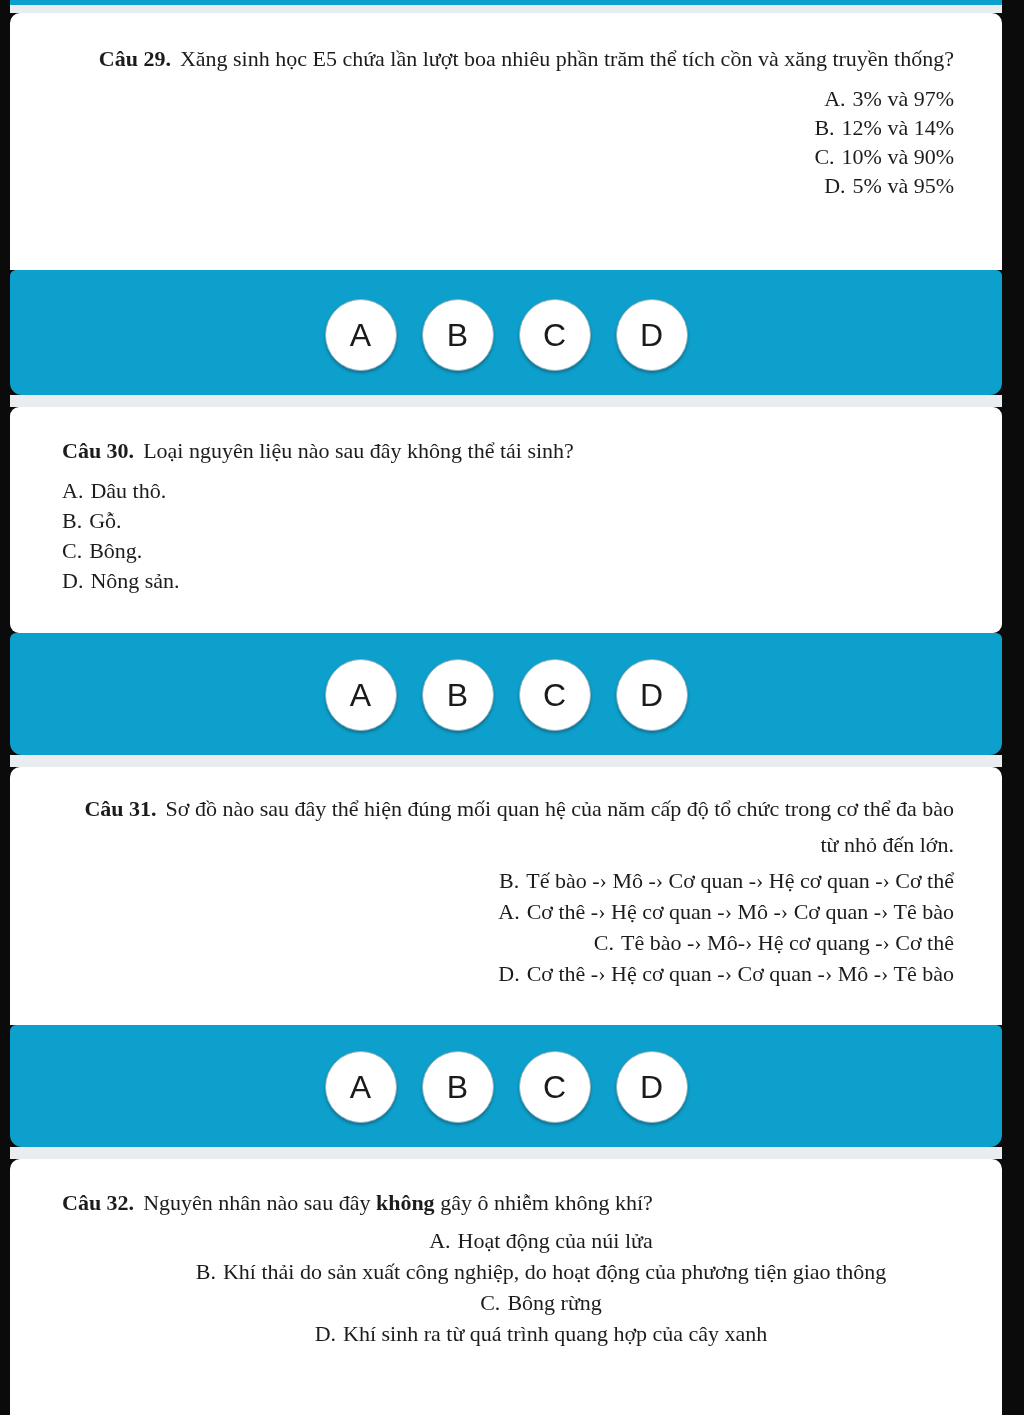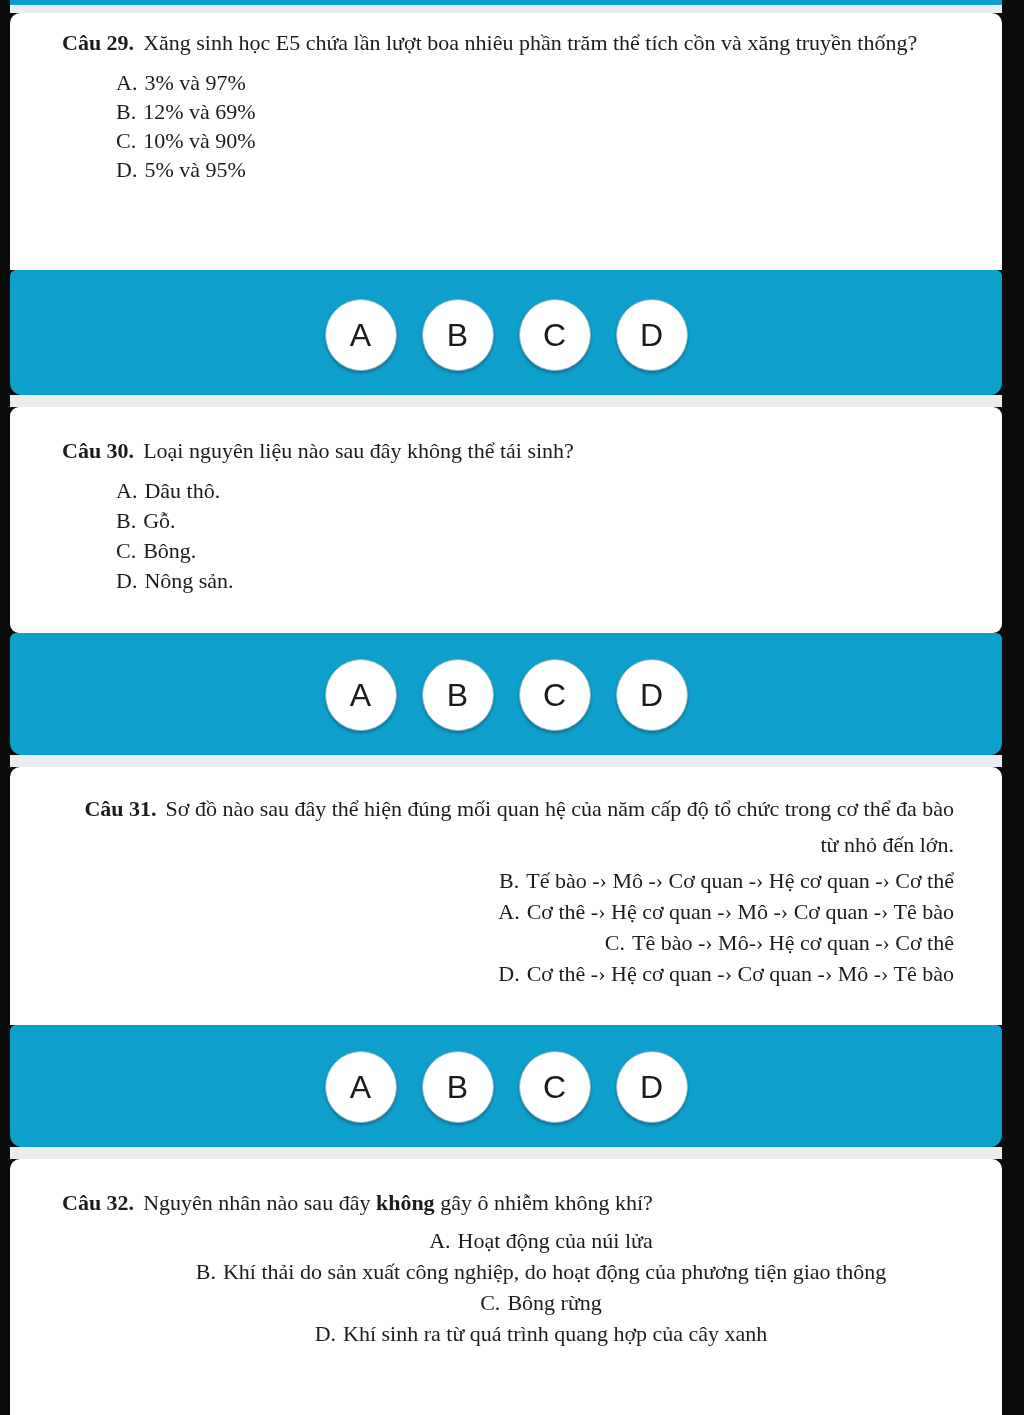--- a/index.html
+++ b/index.html
@@ -30,40 +30,39 @@
   .strip.thin { height: 8px; }
   .card {
     background: #ffffff;
     border-radius: 10px 10px 0 0;
     color: #1c1c1c;
     box-sizing: border-box;
     padding-left: 52px;
     padding-right: 48px;
     overflow: hidden;
   }
-  .card.q29 { height: 257px; padding-top: 12px; }
+  .card.q29 { height: 257px; padding-top: 28px; text-align: right; }
   .card.q30 { height: 226px; padding-top: 26px; border-radius: 9px; }
   .card.q31 { height: 258px; padding-top: 24px; text-align: right; }
   .card.q32 { height: 258px; padding-top: 26px; }
   .q-title {
     margin: 0;
     font-size: 22px;
     line-height: 36px;
   }
   .q-title .q-num {
     font-weight: bold;
     margin-right: 9px;
   }
   .card.q31 .q-title {
     padding-left: 10px;
     text-indent: -10px;
   }
   .options {
     margin-top: 7px;
-    margin-left: 54px;
   }
   .card.q31 .options { margin-top: 2px; }
   .card.q32 .options { margin-left: 66px; margin-top: 4px; }
   .option {
     font-size: 22px;
     line-height: 29px;
   }
   .card.q30 .option { line-height: 30px; }
   .card.q31 .option { line-height: 31px; }
   .card.q32 .option { line-height: 31px; text-align: center; }
@@ -103,21 +102,21 @@
 
 <div class="content-col">
 
   <div class="top-teal-line"></div>
   <div class="strip thin"></div>
 
   <section class="card q29">
     <p class="q-title"><span class="q-num">Câu 29.</span><span>Xăng sinh học E5 chứa lần lượt boa nhiêu phần trăm thể tích cồn và xăng truyền thống?</span></p>
     <div class="options">
       <div class="option"><span class="opt-label">A.</span><span>3% và 97%</span></div>
-      <div class="option"><span class="opt-label">B.</span><span>12% và 69%</span></div>
+      <div class="option"><span class="opt-label">B.</span><span>12% và 14%</span></div>
       <div class="option"><span class="opt-label">C.</span><span>10% và 90%</span></div>
       <div class="option"><span class="opt-label">D.</span><span>5% và 95%</span></div>
     </div>
   </section>
 
   <div class="answer-bar bar1">
     <button class="circle-btn">A</button>
     <button class="circle-btn">B</button>
     <button class="circle-btn">C</button>
     <button class="circle-btn">D</button>
@@ -142,21 +141,21 @@
     <button class="circle-btn">D</button>
   </div>
 
   <div class="strip"></div>
 
   <section class="card q31">
     <p class="q-title"><span class="q-num">Câu 31.</span><span>Sơ đồ nào sau đây thể hiện đúng mối quan hệ của năm cấp độ tổ chức trong cơ thể đa bào từ nhỏ đến lớn.</span></p>
     <div class="options">
       <div class="option"><span class="opt-label">B.</span><span>Tế bào -› Mô -› Cơ quan -› Hệ cơ quan -› Cơ thể</span></div>
       <div class="option"><span class="opt-label">A.</span><span>Cơ thê -› Hệ cơ quan -› Mô -› Cơ quan -› Tê bào</span></div>
-      <div class="option"><span class="opt-label">C.</span><span>Tê bào -› Mô-› Hệ cơ quan -› Cơ thê</span></div>
+      <div class="option"><span class="opt-label">C.</span><span>Tê bào -› Mô-› Hệ cơ quang -› Cơ thê</span></div>
       <div class="option"><span class="opt-label">D.</span><span>Cơ thê -› Hệ cơ quan -› Cơ quan -› Mô -› Tê bào</span></div>
     </div>
   </section>
 
   <div class="answer-bar bar3">
     <button class="circle-btn">A</button>
     <button class="circle-btn">B</button>
     <button class="circle-btn">C</button>
     <button class="circle-btn">D</button>
   </div>

